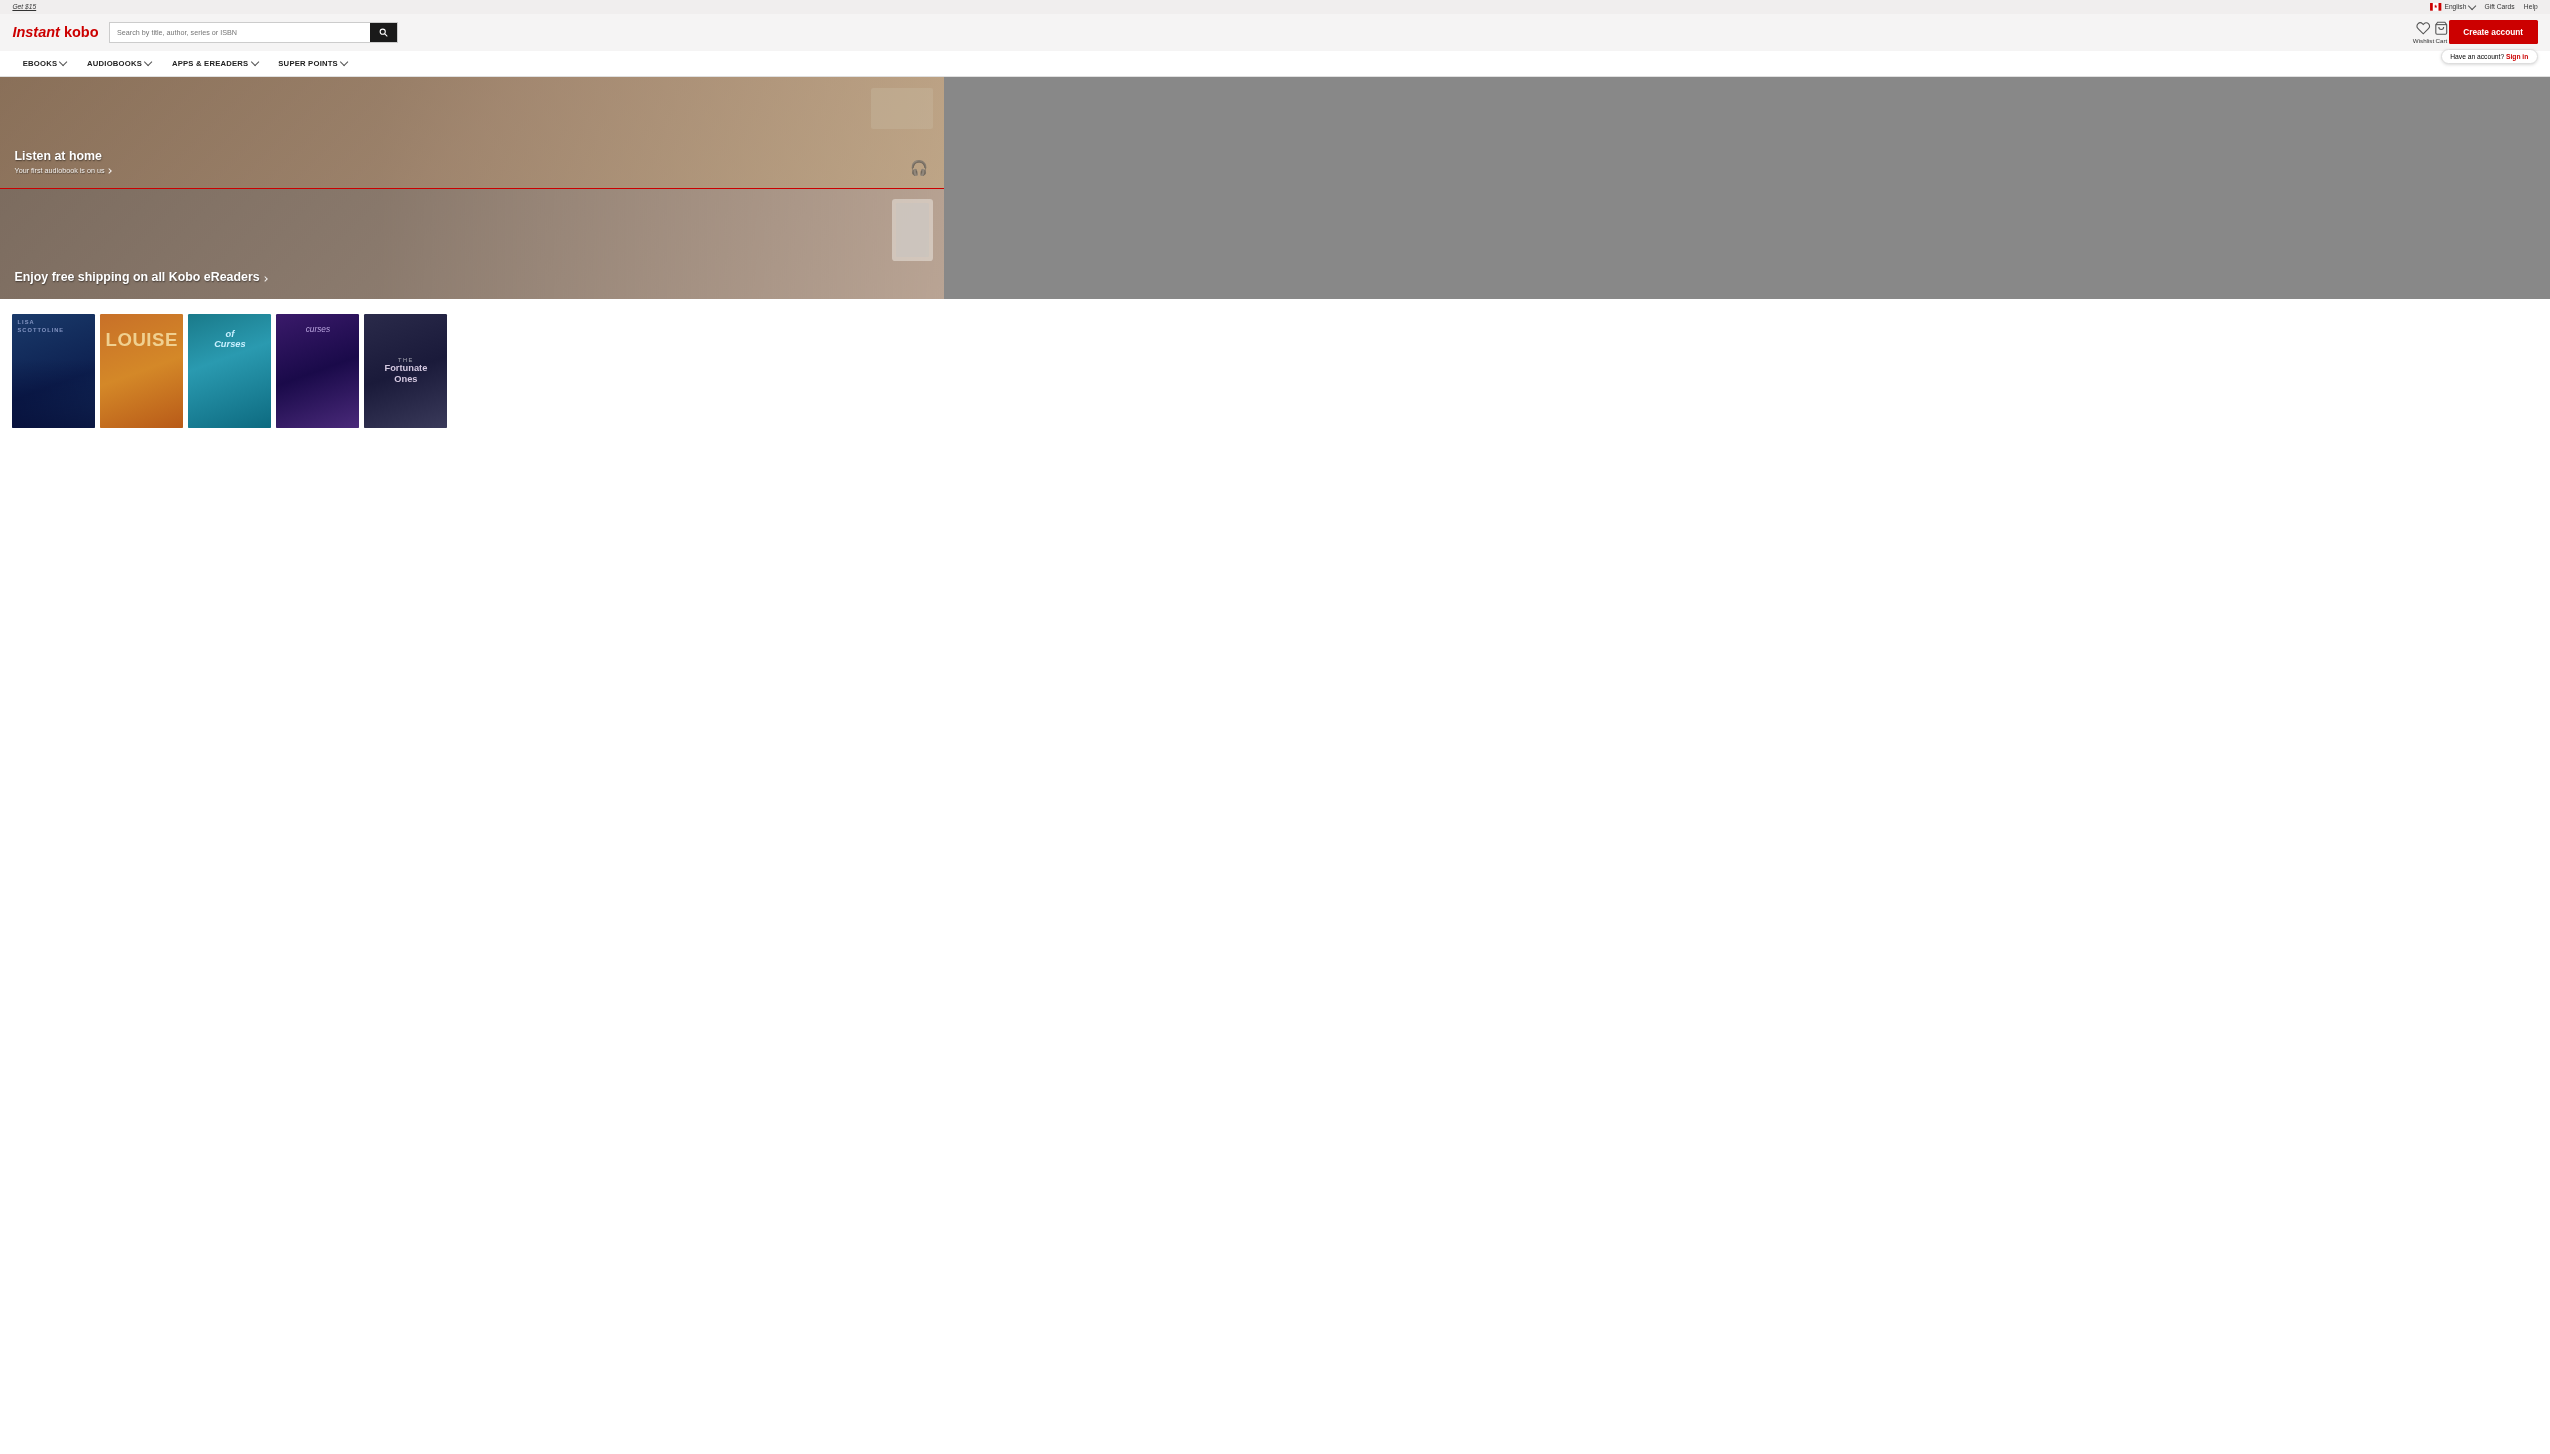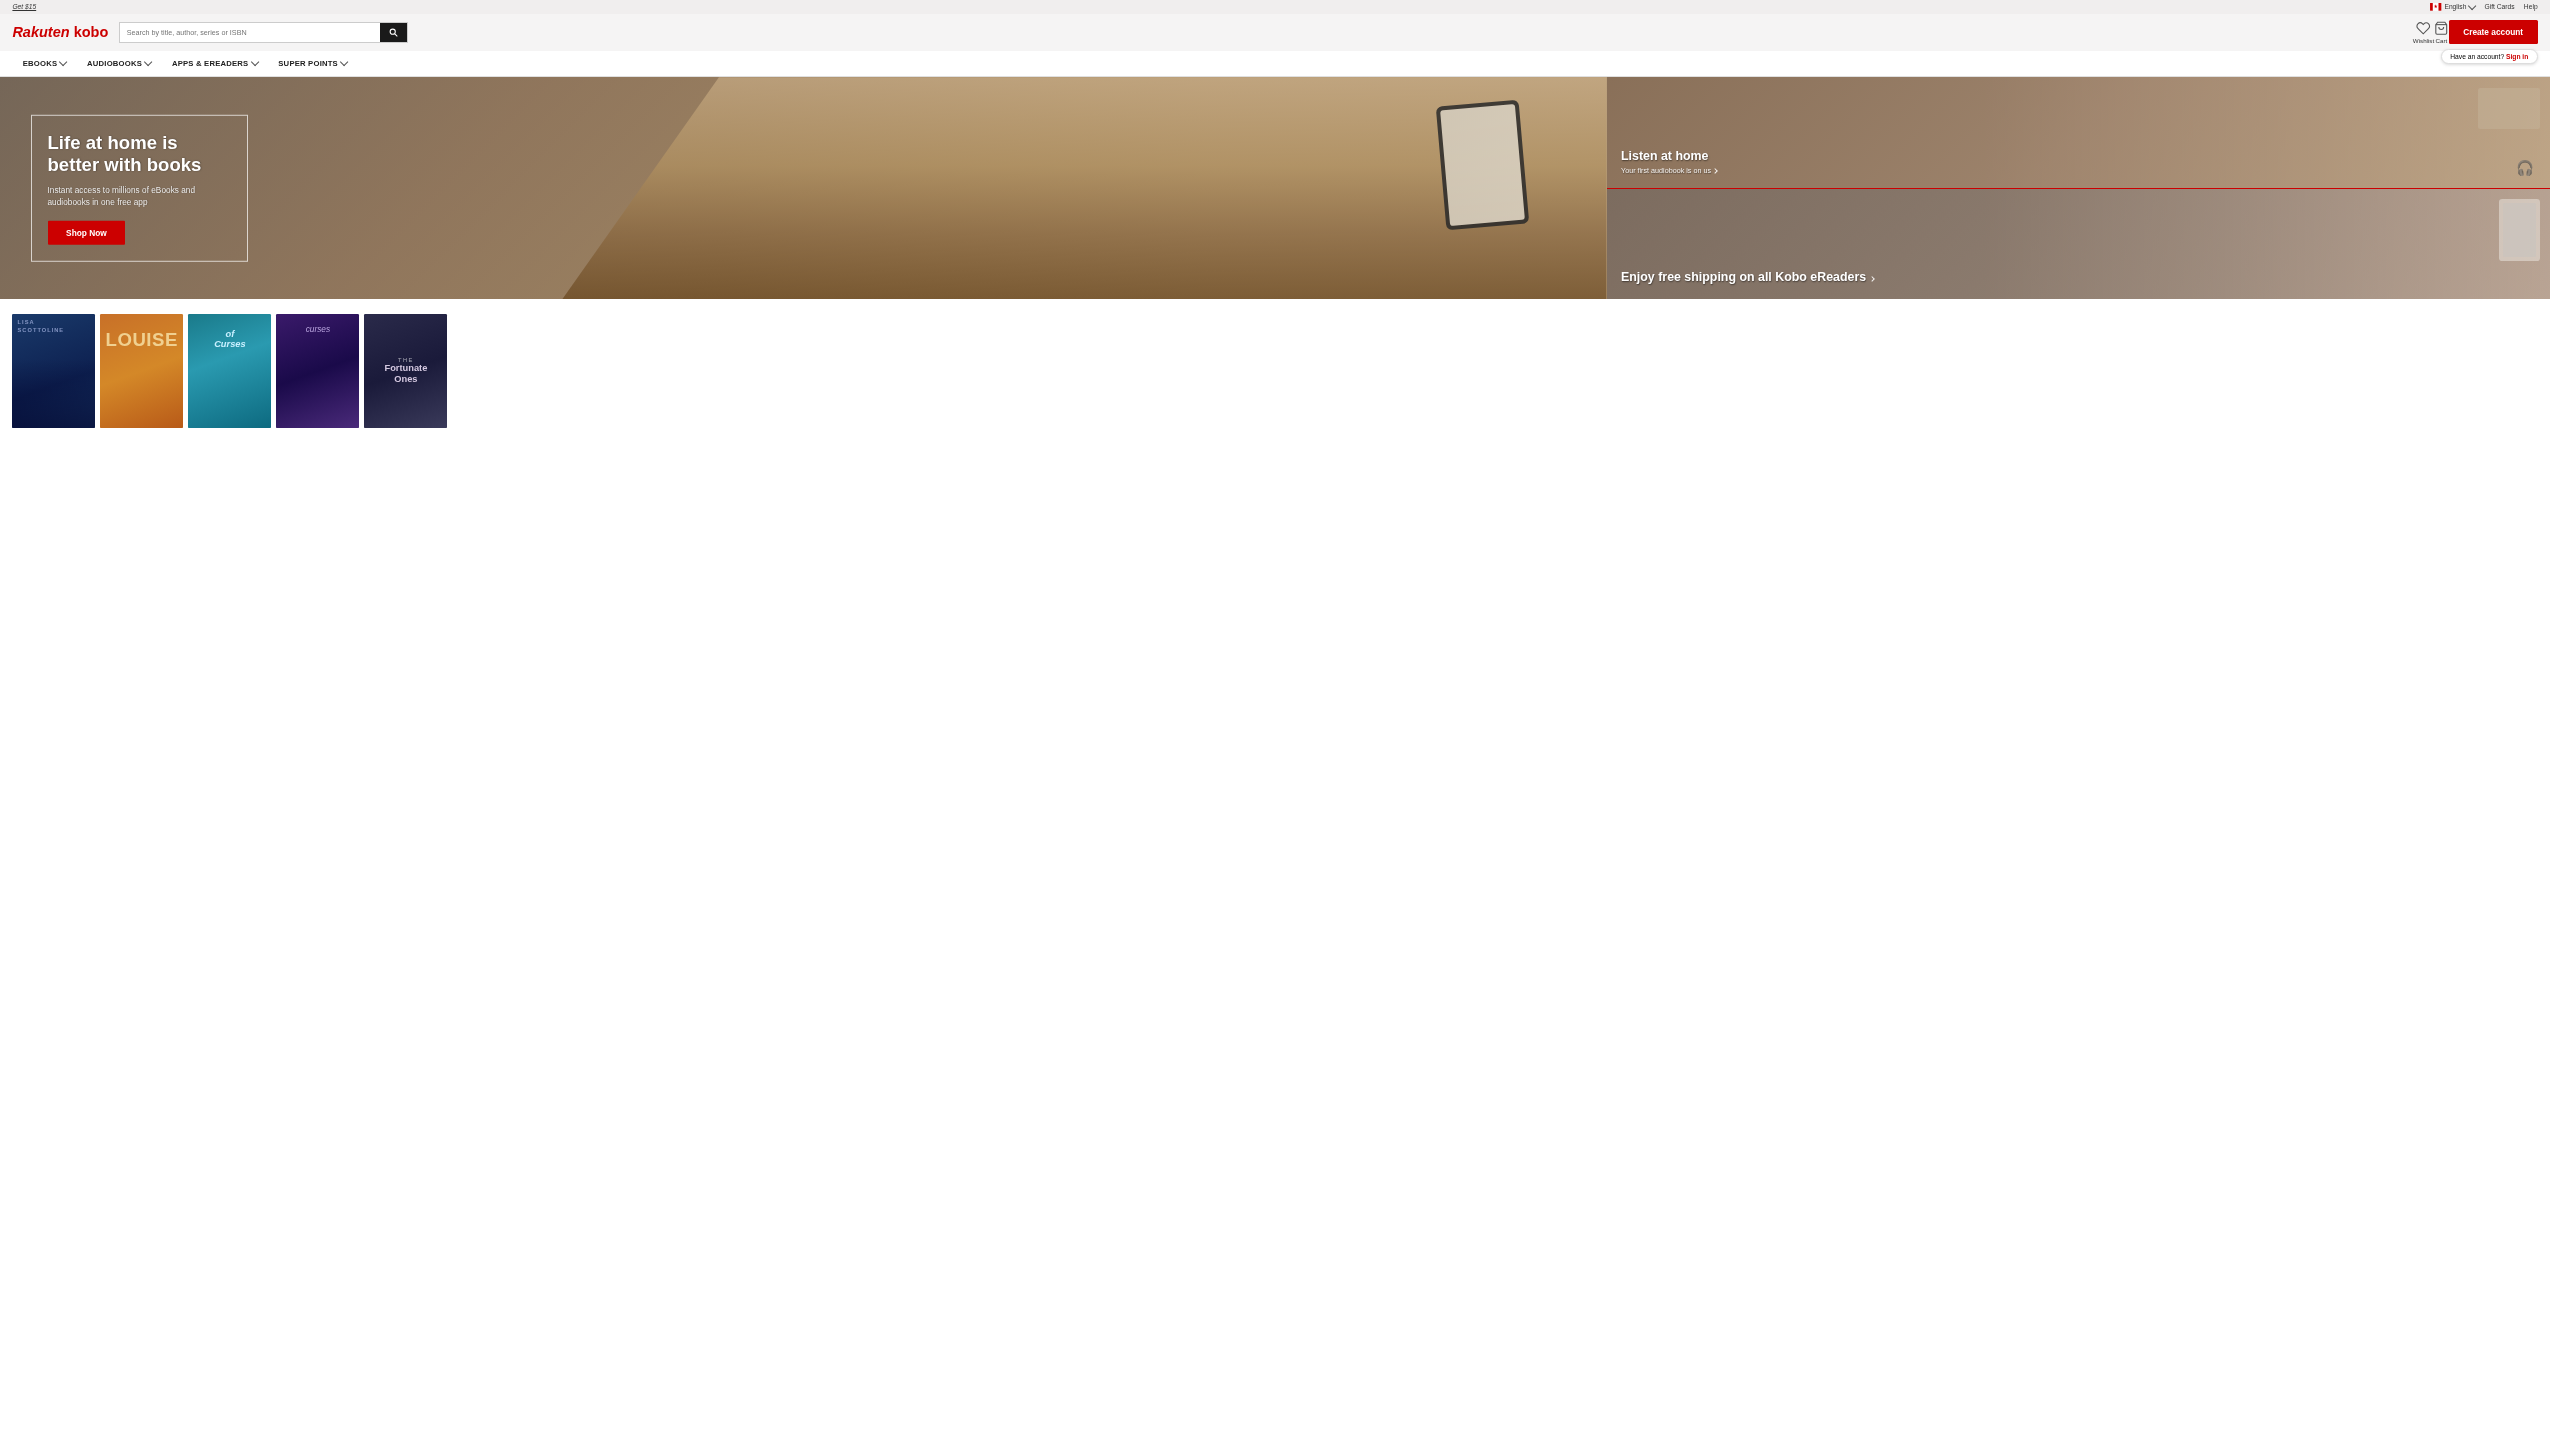--- a/index.html
+++ b/index.html
@@ -364,21 +364,21 @@
       <span>English</span>
       <span class="chevron-down"></span>
     </div>
     <a>Gift Cards</a>
     <a>Help</a>
   </div>
 </div>
 
 <div class="header">
   <div class="logo">
-    <span class="logo-rakuten" style="font-size:14.5px;font-weight:bold;color:#cc0000;font-style:italic;">Rakuten </span><span class="logo-kobo" style="font-size:14.5px;font-weight:bold;color:#cc0000;">kobo</span>
+    <span class="logo-rakuten" style="font-size:14.5px;font-weight:bold;color:#cc0000;font-style:italic;">Instant </span><span class="logo-kobo" style="font-size:14.5px;font-weight:bold;color:#cc0000;">kobo</span>
   </div>
 
   <div class="search-bar">
     <input type="text" class="search-input" placeholder="Search by title, author, series or ISBN" style="">
     <button class="search-btn">
       <svg viewBox="0 0 24 24">
         <path d="M21 21l-4.35-4.35M17 11A6 6 0 1 1 5 11a6 6 0 0 1 12 0z" stroke="white" stroke-width="2.5" fill="none" stroke-linecap="round"></path>
       </svg>
     </button>
   </div>
@@ -424,36 +424,20 @@
     <span class="chevron-down"></span>
   </div>
   <div class="nav-item">
     <span>SUPER POINTS</span>
     <span class="chevron-down"></span>
   </div>
 </nav>
 
 <div class="hero-section">
 
-  <div class="hero-main">
-    <div class="hero-bg"></div>
-
-    <div style="position:absolute;right:0;top:0;bottom:0;width:65%;background:linear-gradient(to bottom, #c4a882 0%, #b09060 40%, #8a6840 70%, #6a4820 100%);clip-path:polygon(15% 0%,100% 0%,100% 100%,0% 100%);opacity:0.75;"></div>
-
-    <div style="position:absolute;right:83px;top:26px;width:83px;height:124px;background:#2a2a2a;border-radius:6.2px;opacity:0.85;transform:rotate(-5deg);">
-      <div style="position:absolute;inset:4.1px;background:linear-gradient(135deg,#e8e0d0,#f0e8d8);border-radius:3.1px;opacity:0.9;"></div>
-    </div>
-    <div class="hero-content">
-      <div class="hero-box">
-        <h1 class="hero-title">Life at home is better with books</h1>
-        <p class="hero-subtitle">Instant access to millions of eBooks and audiobooks in one free app</p>
-        <button class="shop-now-btn">Shop Now</button>
-      </div>
-    </div>
-  </div>
 
   <div class="hero-side">
 
     <div class="hero-panel hero-panel-top">
       <div class="hero-panel-bg-top"></div>
 
       <div style="position:absolute;right:10.3px;top:10.3px;width:62px;height:41px;background:rgba(200,185,160,0.4);border-radius:2.1px;"></div>
 
       <div style="position:absolute;right:15.5px;bottom:10.3px;font-size:14.5px;opacity:0.6;">🎧</div>
       <div class="hero-panel-content">

